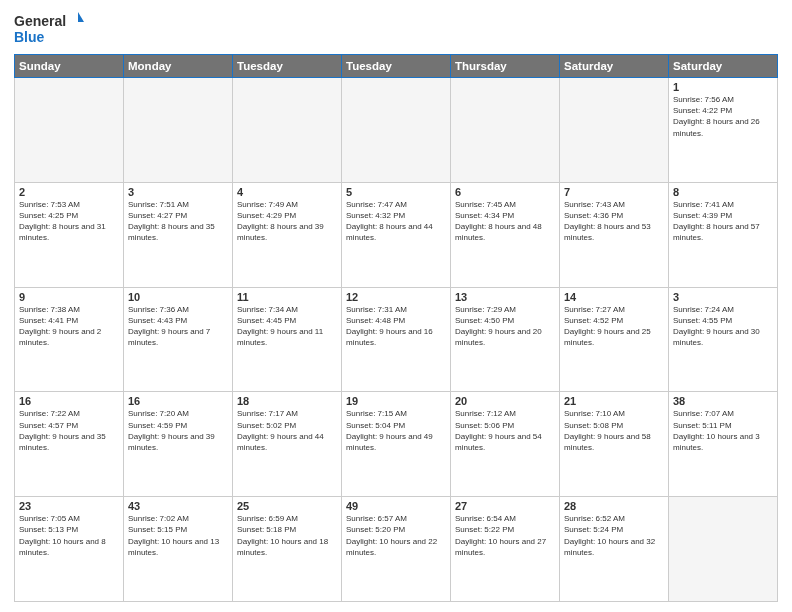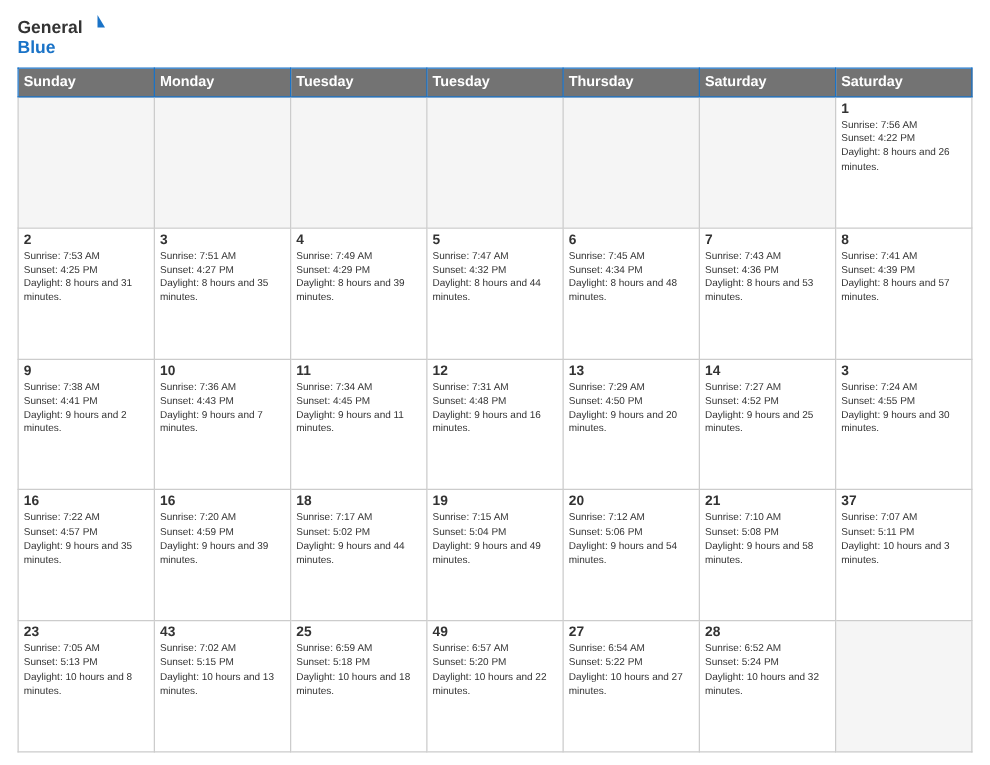--- a/index.html
+++ b/index.html
@@ -201,21 +201,21 @@
           </td>
           <td>
             <span class="day-num">20</span>
             <div class="day-info">Sunrise: 7:12 AM<br>Sunset: 5:06 PM<br>Daylight: 9 hours and 54 minutes.</div>
           </td>
           <td>
             <span class="day-num">21</span>
             <div class="day-info">Sunrise: 7:10 AM<br>Sunset: 5:08 PM<br>Daylight: 9 hours and 58 minutes.</div>
           </td>
           <td>
-            <span class="day-num">37</span>
+            <span class="day-num">38</span>
             <div class="day-info">Sunrise: 7:07 AM<br>Sunset: 5:11 PM<br>Daylight: 10 hours and 3 minutes.</div>
           </td>
         </tr>
         <tr>
           <td>
             <span class="day-num">23</span>
             <div class="day-info">Sunrise: 7:05 AM<br>Sunset: 5:13 PM<br>Daylight: 10 hours and 8 minutes.</div>
           </td>
           <td>
             <span class="day-num">43</span>

